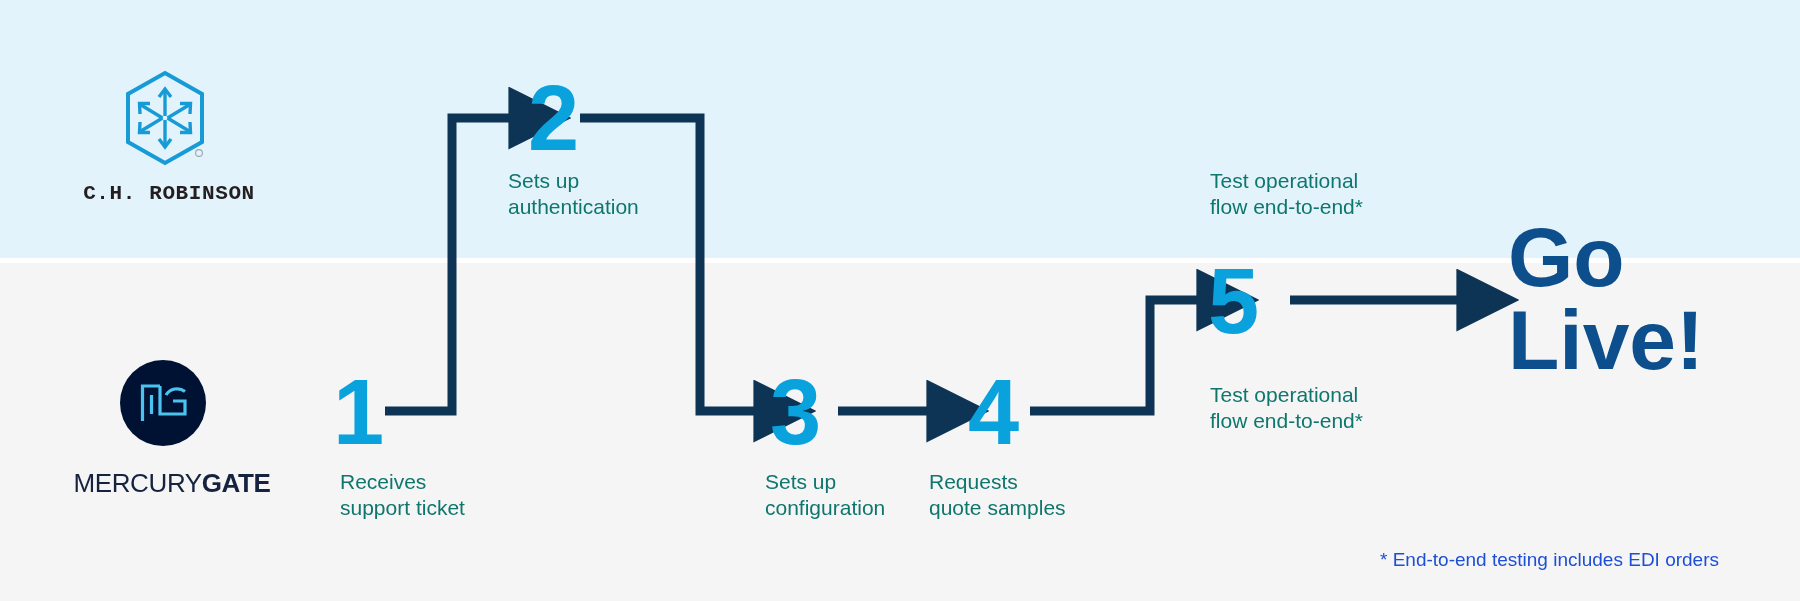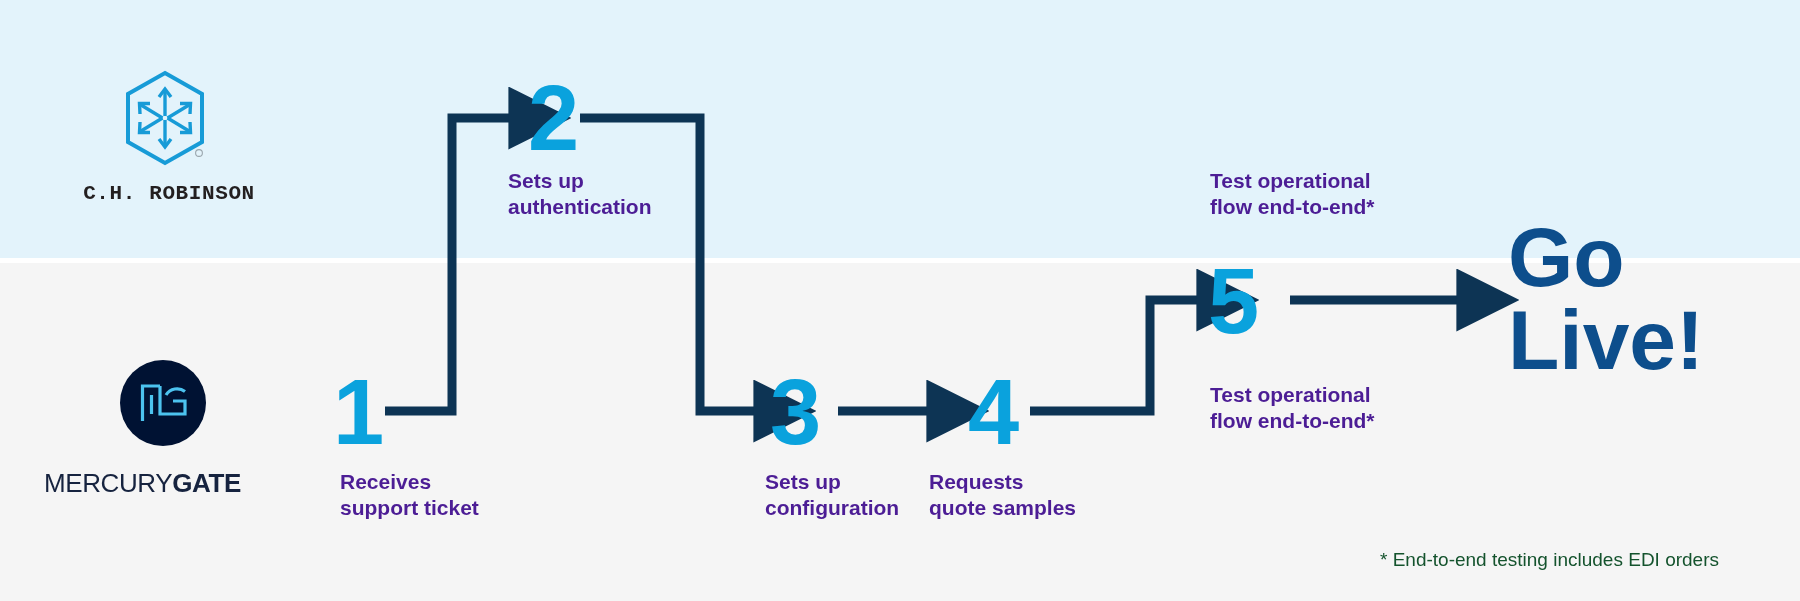--- a/index.html
+++ b/index.html
@@ -61,23 +61,23 @@
     border-radius: 50%;
     background: #001233;
   }
   .mg-mark {
     position: absolute;
     left: 140px; top: 383px;
     width: 48px; height: 40px;
   }
   .mg-wordmark {
     position: absolute;
-    left: 44px; top: 468px;
+    left: 52px; top: 468px;
     width: 240px;
-    text-align: left;
+    text-align: center;
     font-size: 26px;
     color: #16233f;
     white-space: nowrap;
     letter-spacing: -0.4px;
   }
   .mg-wordmark .light { font-weight: normal; }
   .mg-wordmark .bold { font-weight: bold; }
 
   
   .step-num {
@@ -86,45 +86,45 @@
     font-weight: bold;
     font-size: 92px;
     line-height: 92px;
     color: #0aa2dd;
     white-space: nowrap;
   }
   
   .step-label {
     position: absolute;
     font-family: "Liberation Sans", sans-serif;
-    font-weight: bold;
+    font-weight: normal;
     font-size: 21px;
     line-height: 26px;
-    color: #4c1d95;
+    color: #0f766e;
     white-space: pre-line;
   }
   
   .go-live {
     position: absolute;
     left: 1508px; top: 188px;
     font-family: "Liberation Sans", sans-serif;
     font-weight: bold;
     font-size: 84px;
     line-height: 83px;
     color: #0d4e8c;
     white-space: pre-line;
     margin-top: 28px;
   }
   
   .footnote {
     position: absolute;
     left: 1380px; top: 549px;
     font-family: "Liberation Sans", sans-serif;
     font-size: 19px;
-    color: #14532d;
+    color: #1d4ed8;
     white-space: nowrap;
     text-align: right;
   }
   
   .connectors {
     position: absolute;
     left: 0; top: 0;
     width: 1800px; height: 601px;
   }
 </style>

